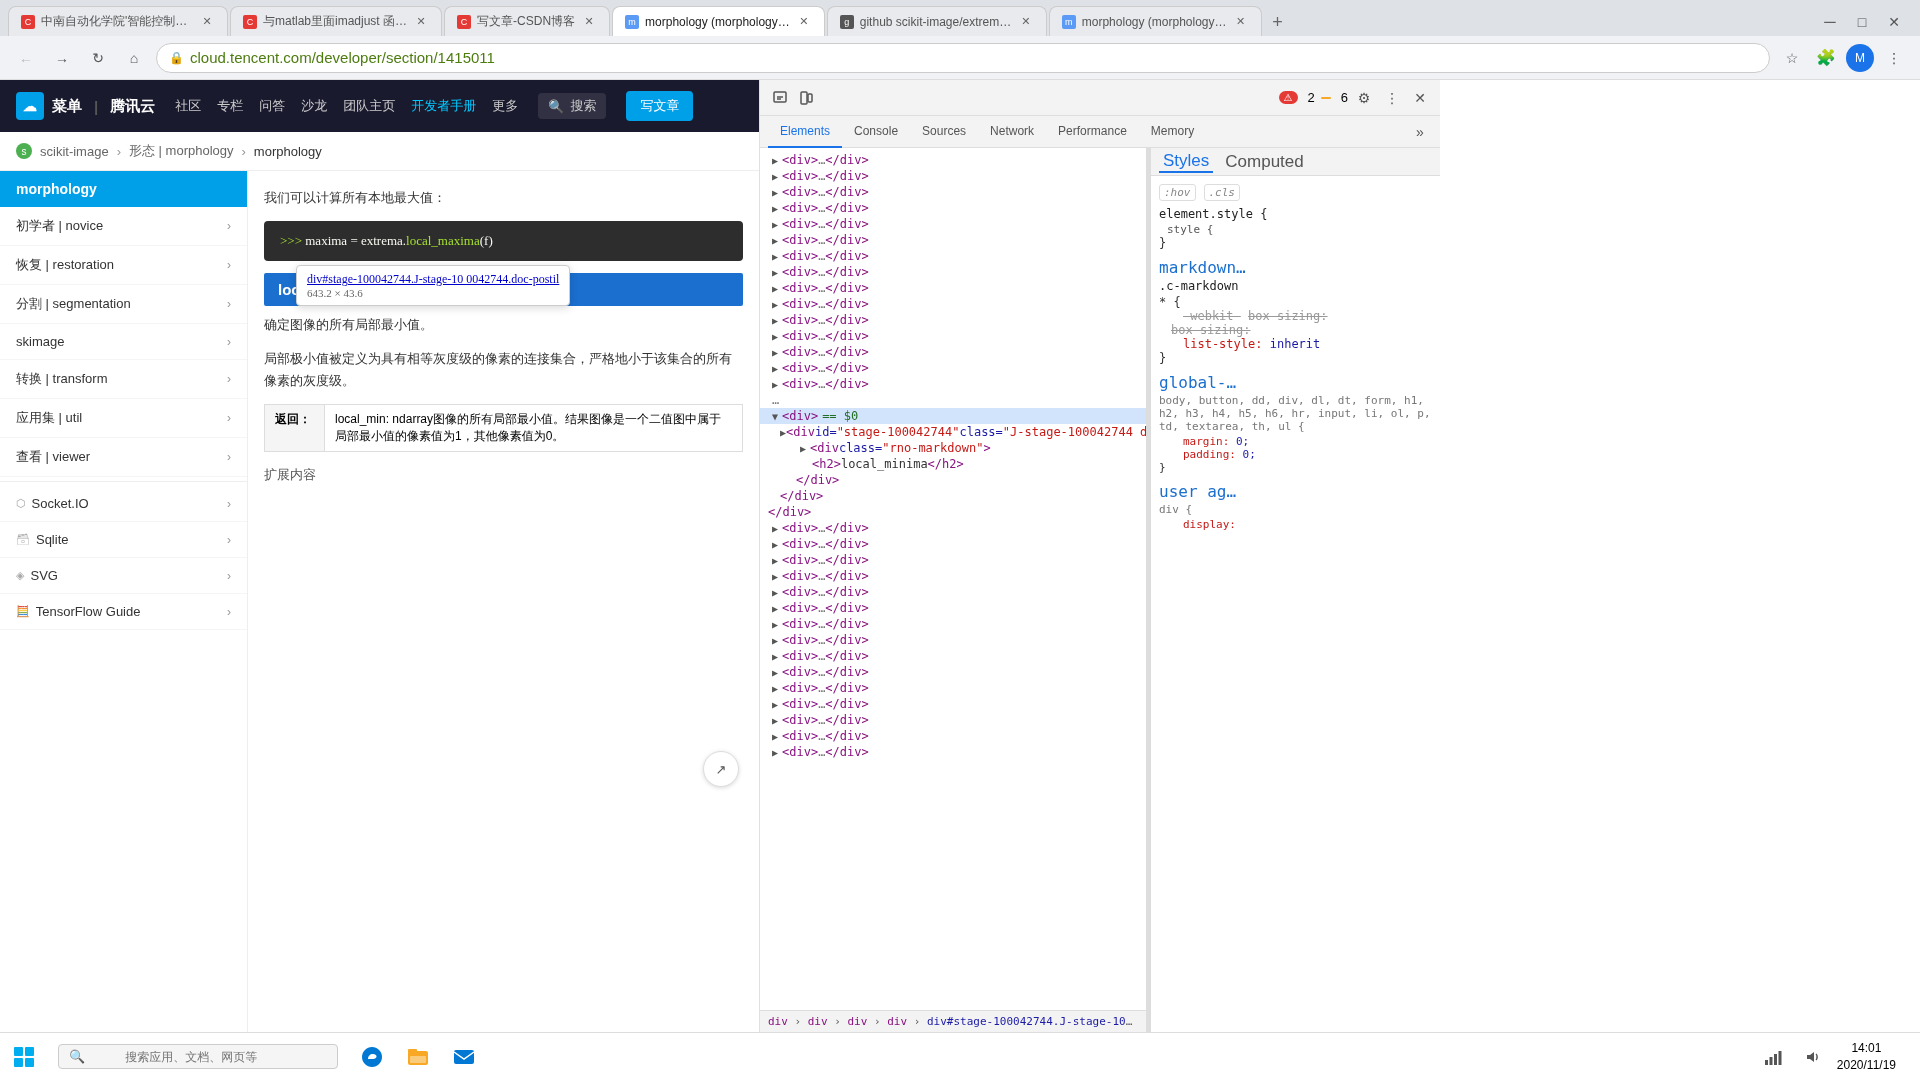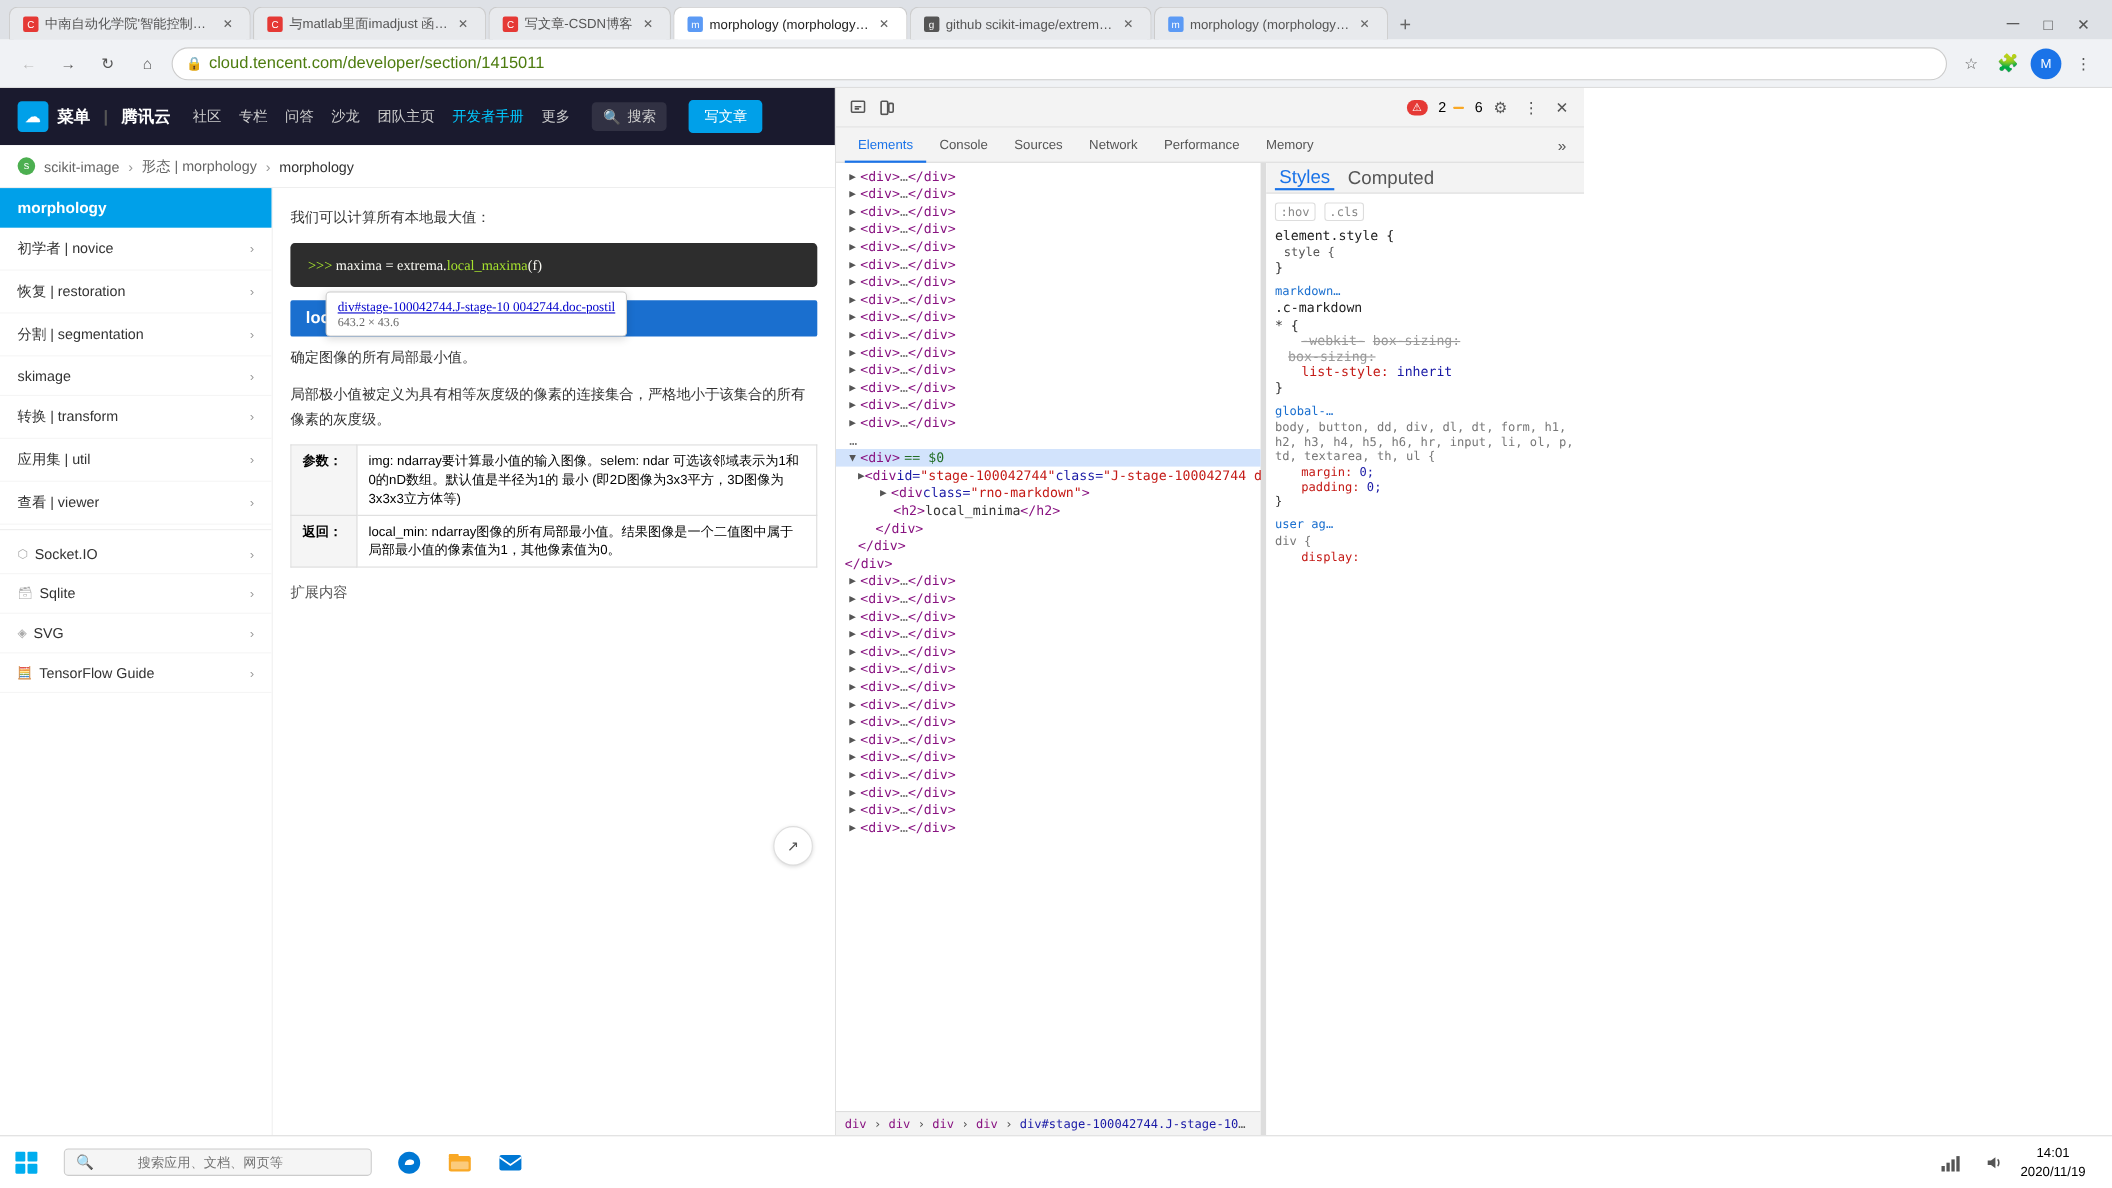--- a/index.html
+++ b/index.html
@@ -169,23 +169,23 @@
     
     .styles-panel {
       width: 290px; border-left: 1px solid #ddd; display: flex; flex-direction: column; overflow: hidden; flex-shrink: 0;
     }
     .styles-header {
       display: flex; align-items: center; padding: 0 8px; height: 28px; background: #f3f3f3; border-bottom: 1px solid #ddd; gap: 8px;
     }
     .styles-tab { font-size: 17px; color: #555; cursor: pointer; padding: 0 4px; }
     .styles-tab.active { color: #1a73e8; border-bottom: 2px solid #1a73e8; }
     .styles-content { flex: 1; overflow-y: auto; font-family: monospace; font-size: 12px; padding: 8px; }
-    .style-pseudo { color: #888; font-size: 11px; display: flex; gap: 8px; margin-bottom: 6px; }
+    .style-pseudo { color: #888; font-size: 11px; display: flex; gap: 8px; margin-bottom: 6px; font-style: italic; }
     .style-pseudo span { cursor: pointer; border: 1px solid #ddd; padding: 1px 4px; border-radius: 3px; }
-    .style-rule-source { color: #1a6fcf; font-size: 11px; margin-bottom: 2px; cursor: pointer; }
+    .style-rule-source { color: #1a6fcf; font-size: 16px; margin-bottom: 2px; cursor: pointer; }
     .style-selector { color: #222; margin-bottom: 2px; }
     .style-prop-block { margin-bottom: 8px; }
     .style-brace { color: #333; }
     .style-prop { color: #c41a16; padding-left: 12px; }
     .style-val { color: #1a1aa6; }
     .global-styles { font-size: 11px; color: #555; margin-top: 8px; }
     .global-selector { color: #777; margin-bottom: 2px; }
     .global-props { padding-left: 12px; color: #555; }
 
     
@@ -390,24 +390,20 @@
           </div>
 
           <span class="section-title">local_minima</span>
 
 
           <p class="content-text">确定图像的所有局部最小值。</p>
           <p class="content-text">局部极小值被定义为具有相等灰度级的像素的连接集合，严格地小于该集合的所有像素的灰度级。</p>
 
           <table class="params-table">
             <tbody>
-                <tr>
-              <td class="label-cell">参数：</td>
-              <td>img: ndarray要计算最小值的输入图像。selem: ndar 可选该邻域表示为1和0的nD数组。默认值是半径为1的 最小 (即2D图像为3x3平方，3D图像为3x3x3立方体等)</td>
-            </tr>
             <tr>
               <td class="label-cell">返回：</td>
               <td>local_min: ndarray图像的所有局部最小值。结果图像是一个二值图中属于局部最小值的像素值为1，其他像素值为0。</td>
             </tr>
           </tbody>
             </table>
 
           <p class="content-text" style="margin-top:12px;color:#555;">扩展内容</p>
 
           <div class="share-btn">↗</div>

